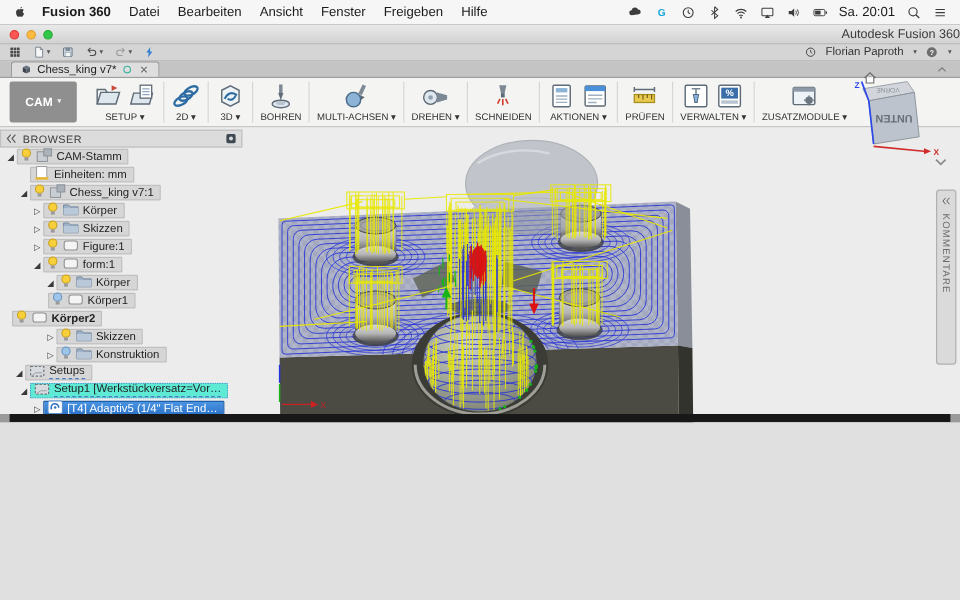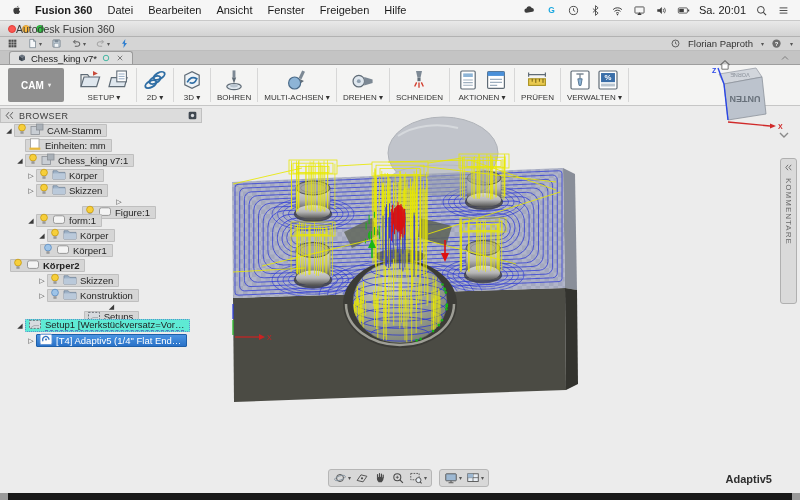--- a/index.html
+++ b/index.html
@@ -1,38 +1,38 @@
 <!DOCTYPE html>
 <html><head>
 <meta charset="utf-8">
 <style>
   html,body{margin:0;padding:0;background:#e0e0e0}
   *{box-sizing:border-box}
-  .screen{position:relative;width:800px;height:500px;background:#ececec;overflow:hidden;
+  .screen{position:relative;width:800px;height:352px;background:#ececec;overflow:hidden;
           font-family:"Liberation Sans",sans-serif;-webkit-font-smoothing:antialiased}
   .ic{display:inline-block;line-height:0}
   .ic svg{width:100%;height:100%}
 
   
   .menubar{height:21px;background:#f6f6f6;border-bottom:1px solid #c9c9c9;display:flex;
            align-items:center;padding:0 10px;font-size:11px;color:#1b1b1b}
   .mb-apple{width:13px;height:13px;margin-right:12px}
   .mb-item{margin-right:15px;white-space:nowrap}
   .bold{font-weight:bold}
   .mb-right{margin-left:auto;display:flex;align-items:center;gap:9px}
   .mb-right .ic{width:13px;height:13px}
   .mb-time{font-size:11px;color:#1b1b1b;white-space:nowrap}
 
   
   .titlebar{height:16px;background:linear-gradient(#e9e9e9,#d2d2d2);border-bottom:1px solid #b2b2b2;position:relative}
   .tl{position:absolute;top:4px;width:8px;height:8px;border-radius:50%}
   .tl.r{left:8px;background:#fc5753;border:1px solid #df3e38}
   .tl.y{left:22px;background:#fdbc40;border:1px solid #de9f34}
   .tl.g{left:36px;background:#33c748;border:1px solid #27aa35}
-  .win-title{position:absolute;left:16px;right:0;text-align:left;font-size:10.5px;color:#3c3c3c;line-height:16px}
+  .win-title{position:absolute;left:16px;right:0;text-align:right;font-size:10.5px;color:#3c3c3c;line-height:16px}
 
   
   .qat{height:14px;background:#d5d5d5;border-bottom:1px solid #bdbdbd;display:flex;align-items:center;padding:0 7px}
   .qat-btn{display:flex;align-items:center;margin-right:9px}
   .qat-btn .ic{width:11px;height:11px}
   .caret{font-size:6px;color:#555;margin-left:1px;line-height:1}
   .qat-right{margin-left:auto;display:flex;align-items:center;gap:7px}
   .qat-right .ic{width:11px;height:11px}
   .user-name{font-size:9.5px;color:#333}
 
@@ -374,20 +374,33 @@
             <span class="ic"><svg viewBox="0 0 20 20" xmlns="http://www.w3.org/2000/svg">
                 <rect x="2.5" y="2.5" width="15" height="15" rx="1" fill="#fff" stroke="#5f6b76" stroke-width="1"></rect>
                 <rect x="4.2" y="4.2" width="11.6" height="7.6" fill="#3a6ea8"></rect>
                 <text x="10" y="10.2" text-anchor="middle" font-size="6.5" font-weight="bold" fill="#fff" font-family="Liberation Sans,sans-serif">%</text>
                 <rect x="4.2" y="13" width="11.6" height="2.4" fill="#b9c5d0"></rect>
               </svg></span>
           </div>
           <div class="rlabel">VERWALTEN ▾</div>
         </div>
         <div class="rsep"></div>
+        <div class="rgroup">
+          <div class="ricons">
+            <span class="ic"><svg viewBox="0 0 20 20" xmlns="http://www.w3.org/2000/svg">
+                <rect x="2.5" y="4" width="15" height="12" rx="1" fill="#eef3f7" stroke="#5f6b76" stroke-width="1"></rect>
+                <rect x="2.5" y="4" width="15" height="3" fill="#8d99a6"></rect>
+                <circle cx="13.5" cy="13" r="2.6" fill="#6b7683"></circle>
+                <g stroke="#6b7683" stroke-width="1.1">
+                  <path d="M13.5 9.6 v1 M13.5 15.4 v1 M10.1 13 h1 M16.4 13 h1"></path>
+                </g>
+              </svg></span>
+          </div>
+          <div class="rlabel">ZUSATZMODULE ▾</div>
+        </div>
       </div>
   </div>
 
   <div class="content">
     <svg id="scene" width="800" height="387" viewBox="0 0 800 387">
         <defs>
           <clipPath id="faceClip">
             <polygon points="232,76 563,62 565,182 233,192"></polygon>
           </clipPath>
           <clipPath id="ballClip">
@@ -944,21 +957,21 @@
                   <circle cx="5" cy="4.6" r="3.4" fill="#f7cf3a" stroke="#c79a10" stroke-width="0.8"></circle>
                   <rect x="3.4" y="8.2" width="3.2" height="2.6" fill="#9a9a9a"></rect>
                 </svg></span>
               <span class="ti"><svg viewBox="0 0 14 13">
                   <path d="M1 2.8 h4.2 l1.5 1.6 H13 V11 H1 z" fill="#9fb3c8" stroke="#73879c" stroke-width="0.8"></path>
                   <path d="M1 5.4 h12 V11 H1 z" fill="#bac9da"></path>
                 </svg></span>
               <span>Skizzen</span>
             </span>
           </div>
-          <div class="trow" style="padding-left: 26px; flex-direction: column;">
+          <div class="trow" style="padding-left: 26px;">
             <span class="texp">▷</span>
             <span class="chip">
               <span class="bulb"><svg viewBox="0 0 10 13">
                   <circle cx="5" cy="4.6" r="3.4" fill="#f7cf3a" stroke="#c79a10" stroke-width="0.8"></circle>
                   <rect x="3.4" y="8.2" width="3.2" height="2.6" fill="#9a9a9a"></rect>
                 </svg></span>
               <span class="ti"><svg viewBox="0 0 14 13">
                   <rect x="1.5" y="2.8" width="11" height="7.6" rx="2" fill="#f4f4f4" stroke="#8f8f8f" stroke-width="0.9"></rect>
                 </svg></span>
               <span>Figure:1</span>
@@ -1038,21 +1051,21 @@
                   <circle cx="5" cy="4.6" r="3.4" fill="#9ec4e8" stroke="#5b8cc0" stroke-width="0.8"></circle>
                   <rect x="3.4" y="8.2" width="3.2" height="2.6" fill="#9a9a9a"></rect>
                 </svg></span>
               <span class="ti"><svg viewBox="0 0 14 13">
                   <path d="M1 2.8 h4.2 l1.5 1.6 H13 V11 H1 z" fill="#9fb3c8" stroke="#73879c" stroke-width="0.8"></path>
                   <path d="M1 5.4 h12 V11 H1 z" fill="#bac9da"></path>
                 </svg></span>
               <span>Konstruktion</span>
             </span>
           </div>
-          <div class="trow" style="padding-left: 11px; flex-direction: column;">
+          <div class="trow" style="padding-left: 11px;">
             <span class="texp">◢</span>
             <span class="chip">
               <span class="ti"><svg viewBox="0 0 14 13">
                   <rect x="1.5" y="2.4" width="11" height="8" fill="#d7dbdf" stroke="#6f757b" stroke-width="1" stroke-dasharray="2 1.4"></rect>
                   <path d="M3 9.6 l3 -2 h5" stroke="#9a9fa5" fill="none" stroke-width="0.8"></path>
                 </svg></span>
               <span class="dashed-u">Setups</span>
             </span>
           </div>
           <div class="trow" style="padding-left: 15px;">

